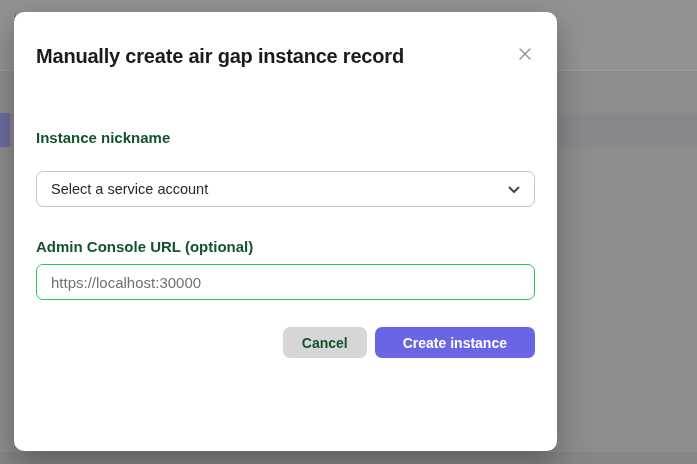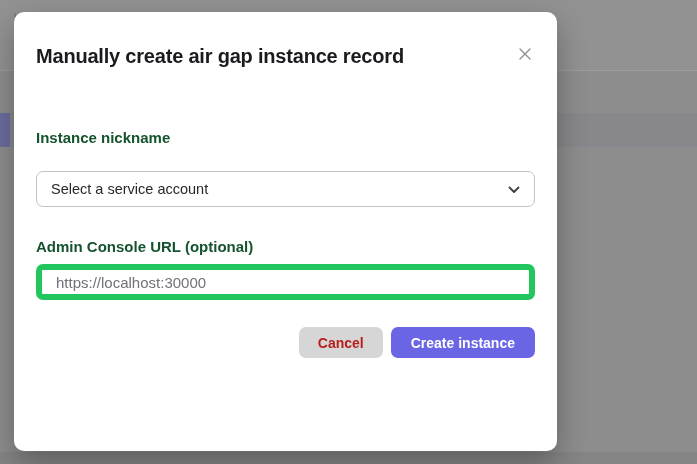--- a/index.html
+++ b/index.html
@@ -73,44 +73,44 @@
     display: flex; align-items: center; justify-content: space-between;
     padding: 0 14px;
     cursor: pointer;
   }
   .select-value {
     font-size: 14.5px; color: #27272c;
   }
   .text-input {
     margin-top: 8px;
     width: 100%; height: 36px; box-sizing: border-box;
-    border: 6px solid #22c55e; border-radius: 7px;
+    border: 1px solid #22c55e; border-radius: 7px;
     padding: 0 14px;
     font-family: "Liberation Sans", sans-serif;
     font-size: 15px; color: #27272c;
     outline: none;
   }
   .text-input::placeholder { color: #71717a; opacity: 1; }
 
   .modal-footer {
     margin-top: 27px;
     display: flex; justify-content: flex-end; align-items: center;
   }
   .btn {
     height: 31px; border: none; border-radius: 7px;
     font-family: "Liberation Sans", sans-serif;
     font-size: 14px; font-weight: 600;
     display: inline-flex; align-items: center;
     cursor: pointer;
   }
   .btn-cancel {
-    background: #d6d6d6; color: #b91c1c; padding: 15px 19px;
+    background: #d6d6d6; color: #14532d; padding: 15px 19px;
   }
   .btn-primary {
-    background: #6965e4; color: #ffffff; padding: 0 20px; margin-left: 8px;
+    background: #6965e4; color: #ffffff; padding: 0 28px; margin-left: 8px;
   }
 </style>
 </head>
 <body>
 
 <div>
   <div class="bg-topband"></div>
   <div class="bg-text">in</div>
   <div class="bg-row"></div>
   <div class="bg-purple"></div>

